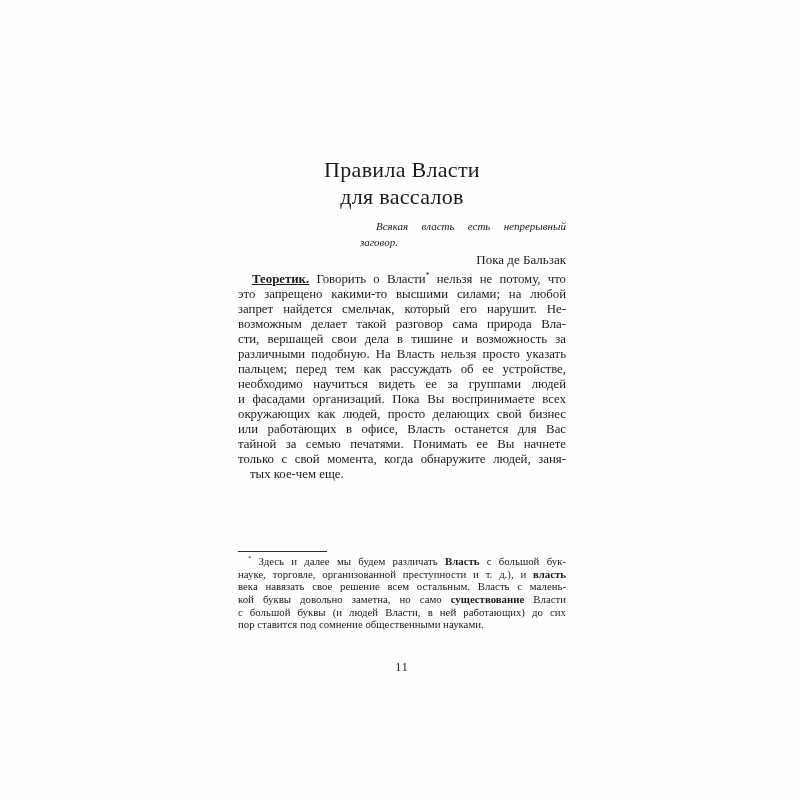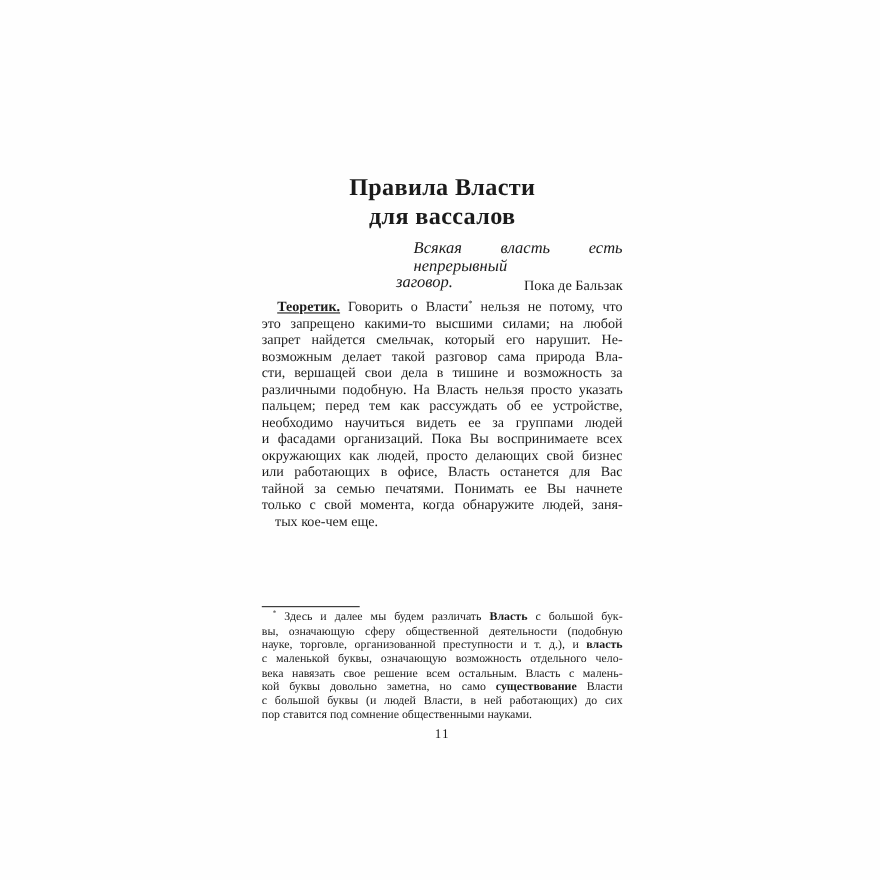--- a/index.html
+++ b/index.html
@@ -3,26 +3,26 @@
 <meta charset="utf-8">
 <style>
   html,body{margin:0;padding:0;background:#ffffff;}
   .canvas{
     position:relative;width:800px;height:800px;background:#fefefe;
     font-family:"Liberation Serif","DejaVu Serif",serif;color:#1b1b1b;
     overflow:hidden;
   }
   .title{
     position:absolute;top:156px;left:238px;width:328px;
-    text-align:center;font-size:22px;line-height:27px;font-weight:bold;
+    text-align:center;font-size:22px;line-height:27px;font-weight:normal;
     letter-spacing:.3px;
   }
   .epigraph{
     position:absolute;top:219px;left:360px;width:206px;
-    font-style:italic;font-size:15px;line-height:15.5px;
+    font-style:italic;font-size:11px;line-height:15.5px;
   }
   .epigraph .line{text-align:justify;text-align-last:justify;}
   .epigraph .line.first{padding-left:16px;}
   .epigraph .line.last{text-align:right;text-align-last:left;}
   .epi-author{
     position:absolute;top:252px;left:360px;width:206px;
     text-align:right;font-size:13px;
   }
   .bodytext{
     position:absolute;top:272px;left:238px;width:328px;
@@ -76,23 +76,21 @@
       <div class="line">или работающих в офисе, Власть останется для Вас</div>
       <div class="line">тайной за семью печатями. Понимать ее Вы начнете</div>
       <div class="line">только с свой момента, когда обнаружите людей, заня-</div>
       <div class="line last">тых кое-чем еще.</div>
     </div>
 
   <div class="footnote">
     <div class="fn-rule"></div>
     <div>
         <div class="line first"><sup>*</sup> Здесь и далее мы будем различать <b>Власть</b> с большой бук-</div>
-        <div class="line">вы, означающую сферу общественной деятельности (подобную</div>
         <div class="line">науке, торговле, организованной преступности и т. д.), и <b>власть</b></div>
-        <div class="line">с маленькой буквы, означающую возможность отдельного чело-</div>
         <div class="line">века навязать свое решение всем остальным. Власть с малень-</div>
         <div class="line">кой буквы довольно заметна, но само <b>существование</b> Власти</div>
         <div class="line">с большой буквы (и людей Власти, в ней работающих) до сих</div>
         <div class="line last">пор ставится под сомнение общественными науками.</div>
       </div>
   </div>
 
   <div class="page-number">11</div>
 
 </div>

